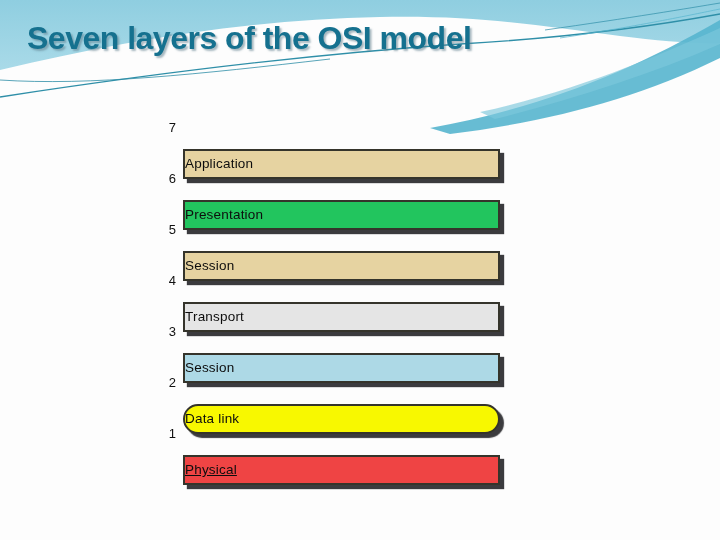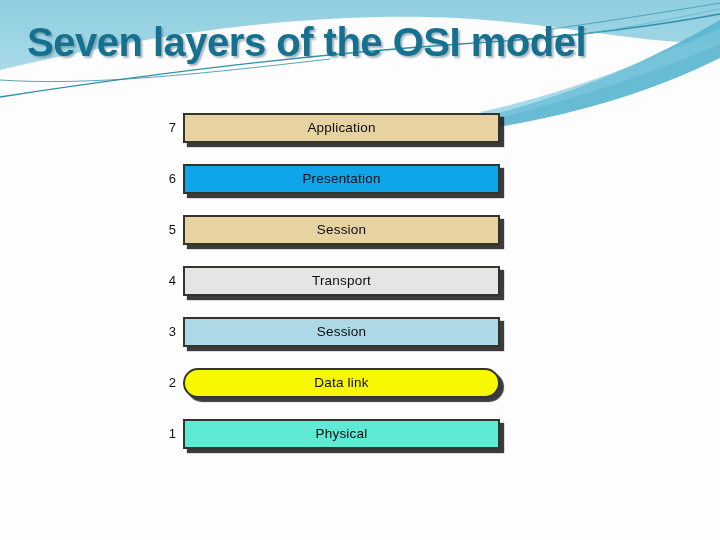--- a/index.html
+++ b/index.html
@@ -15,21 +15,21 @@
     position: absolute;
     top: 0; left: 0;
     width: 720px; height: 150px;
     display: block;
   }
   .slide-title {
     position: absolute;
     top: 20px;
     left: 27px;
     width: 660px;
-    font-size: 40px;
+    font-size: 32px;
     font-weight: bold;
     letter-spacing: -0.5px;
     color: #15718F;
     text-shadow: 2px 2px 2px rgba(95,125,140,0.55);
     white-space: nowrap;
   }
   .layers {
     position: absolute;
     top: 0; left: 0;
     width: 720px; height: 540px;
@@ -50,26 +50,26 @@
     font-weight: 500;
     color: #111111;
   }
   .layer-box {
     position: absolute;
     left: 183px;
     width: 313px;
     height: 26px;
     border: 2px solid #35342B;
     box-shadow: 4px 4px 1px rgba(25,25,28,0.85);
-    text-align: center;
     line-height: 26px;
     font-size: 13.5px;
     font-weight: 500;
     color: #0d0d0d;
     letter-spacing: 0.2px;
+    margin-top: 36px;
   }
 </style>
 </head>
 <body>
 
 <div class="slide">
 
   <svg class="header-svg" viewBox="0 0 720 150" xmlns="http://www.w3.org/2000/svg" aria-hidden="true">
     <defs>
       <linearGradient id="sky" x1="0" y1="0" x2="0" y2="1">
@@ -89,37 +89,37 @@
 
   <div class="slide-title">Seven layers of the OSI model</div>
 
   <div class="layers" id="layers">
       <div class="layer-row" style="top: 113px;">
         <span class="layer-number">7</span>
         <div class="layer-box" style="background: rgb(230, 211, 161);"><span>Application</span></div>
       </div>
       <div class="layer-row" style="top: 164px;">
         <span class="layer-number">6</span>
-        <div class="layer-box" style="background: #0ea5e9;"><span>Presentation</span></div>
+        <div class="layer-box" style="background: #22c55e;"><span>Presentation</span></div>
       </div>
       <div class="layer-row" style="top: 215px;">
         <span class="layer-number">5</span>
         <div class="layer-box" style="background: rgb(230, 211, 161);"><span>Session</span></div>
       </div>
       <div class="layer-row" style="top: 266px;">
         <span class="layer-number">4</span>
         <div class="layer-box" style="background: #e5e5e5;"><span>Transport</span></div>
       </div>
       <div class="layer-row" style="top: 317px;">
         <span class="layer-number">3</span>
         <div class="layer-box" style="background: rgb(173, 217, 230);"><span>Session</span></div>
       </div>
       <div class="layer-row" style="top: 368px;">
         <span class="layer-number">2</span>
         <div class="layer-box" style="background: rgb(248, 248, 0); border-radius: 15px;"><span>Data link</span></div>
       </div>
       <div class="layer-row" style="top: 419px;">
         <span class="layer-number">1</span>
-        <div class="layer-box" style="background: #5eead4;"><span>Physical</span></div>
+        <div class="layer-box" style="background: #ef4444; text-decoration: underline;"><span>Physical</span></div>
       </div>
     </div>
 
 </div>
 
 </body></html>

